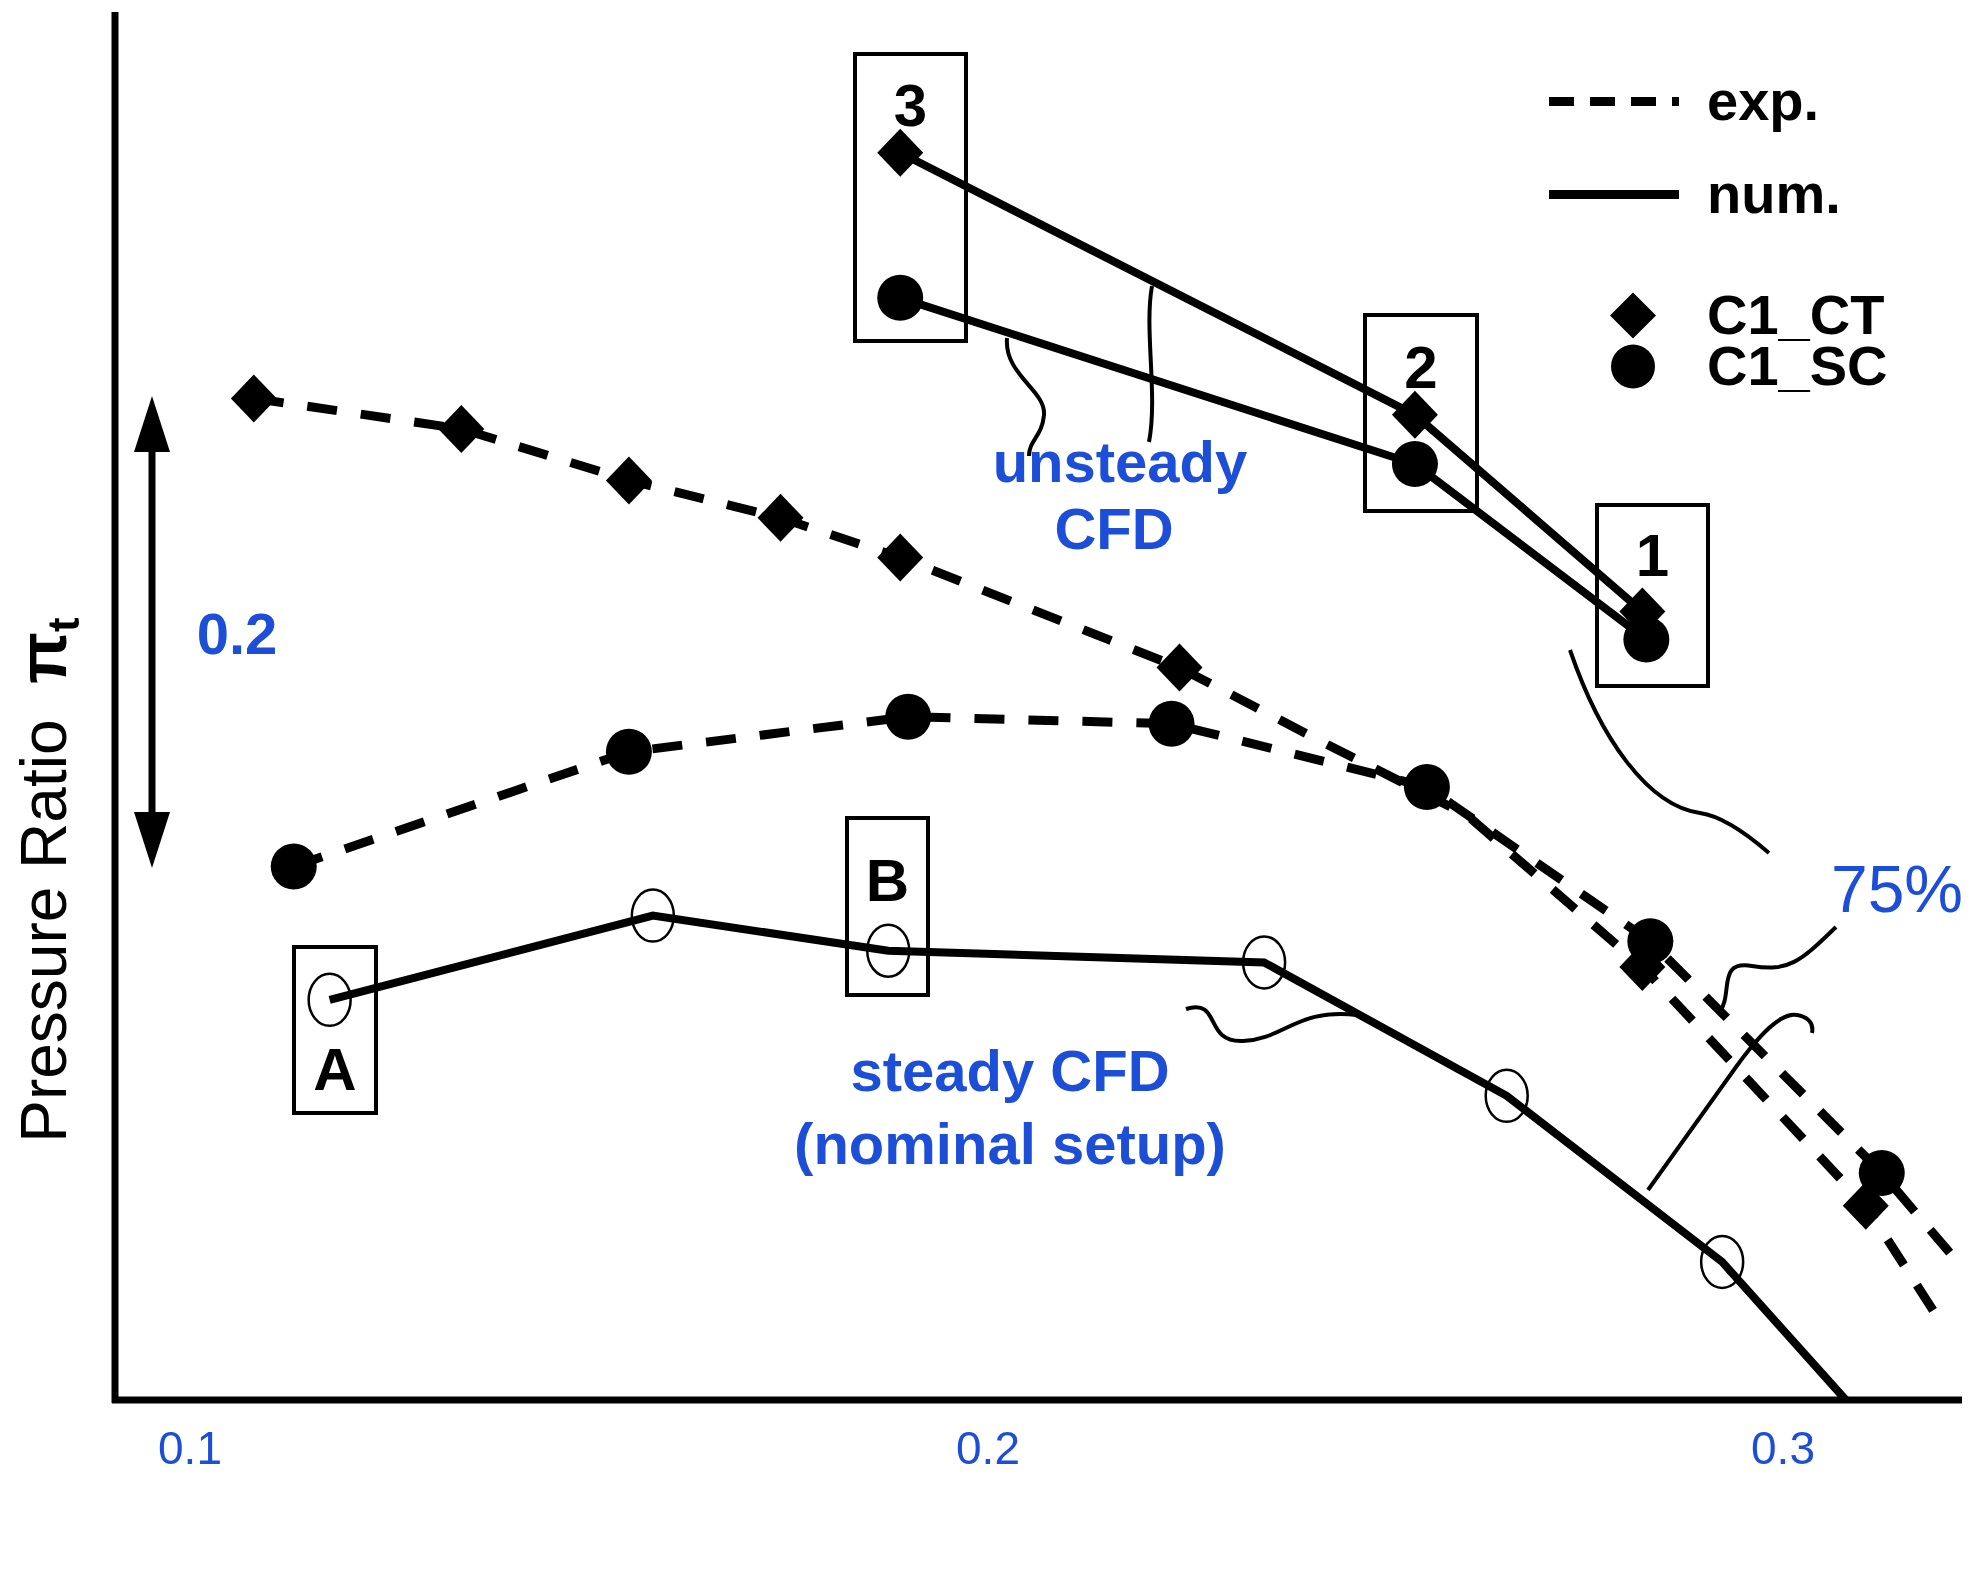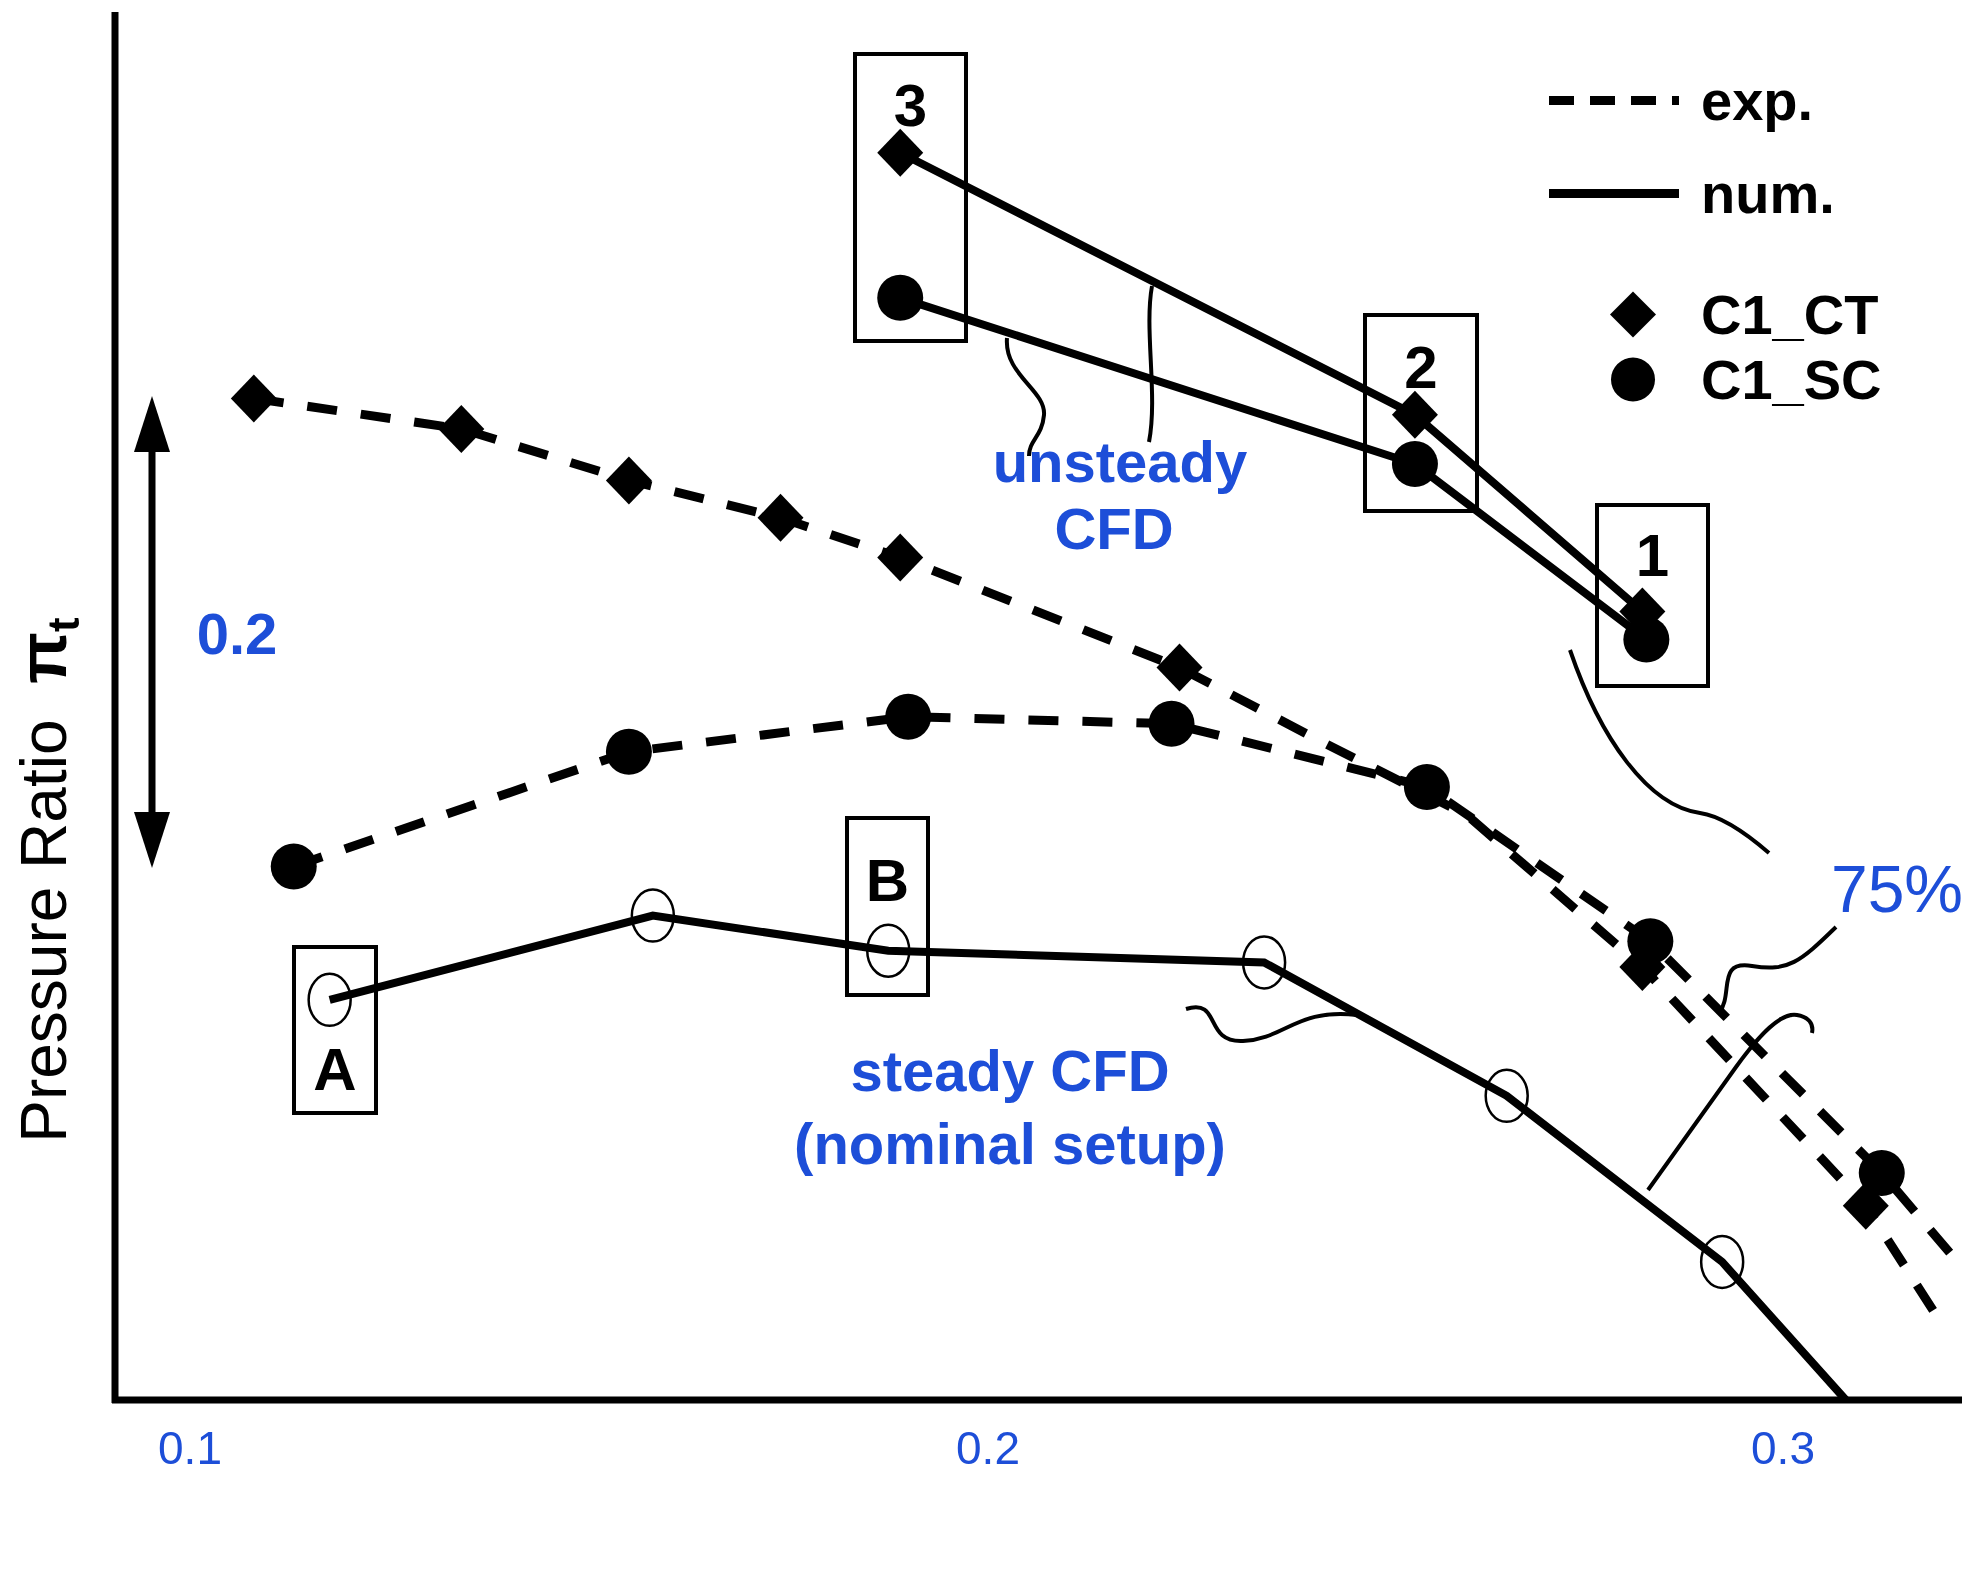--- a/index.html
+++ b/index.html
@@ -12,21 +12,21 @@
   .y-title{position:absolute;left:46px;top:880px;transform:translate(-50%,-50%) rotate(-90deg);
            white-space:nowrap;font-size:64px;font-weight:400;}
   .y-sym{font-weight:700;font-size:68px;}
   .y-sub{font-weight:700;font-size:44px;}
   .scale-lbl{font-size:58px;font-weight:700;}
   .ann{font-size:58px;font-weight:700;text-align:center;}
   .pct{font-size:66px;font-weight:400;margin-left:41px;}
   .opbox{position:absolute;border:4px solid #000;background:transparent;box-sizing:border-box;
          text-align:center;font-size:60px;font-weight:700;}
   .legend-row{position:absolute;left:1545px;transform:translateY(-50%);display:flex;
-              align-items:center;gap:18px;}
+              align-items:flex-end;gap:24px;}
   .legend-label{font-size:56px;font-weight:700;}
   .legend-sample{width:138px;height:62px;flex:0 0 auto;position:relative;}
   .legend-sample svg{position:static;}
 </style>
 </head>
 <body>
 
 <div class="stage">
 
   <svg id="plot-svg" width="1975" height="1575" viewBox="0 0 1975 1575">
@@ -118,21 +118,21 @@
     <span class="legend-label">num.</span>
   </div>
   <div class="legend-row" style="top:278px;margin-top:36px;">
     <span class="legend-sample">
       <svg width="138" height="62">
           <polygon points="88,8 111,31 88,54 65,31" fill="#000"></polygon>
         </svg>
     </span>
     <span class="legend-label">C1_CT</span>
   </div>
-  <div class="legend-row" style="top:379px;">
+  <div class="legend-row" style="top:365px;">
     <span class="legend-sample">
       <svg width="138" height="62">
           <circle cx="88" cy="31" r="22" fill="#000"></circle>
         </svg>
     </span>
     <span class="legend-label">C1_SC</span>
   </div>
 
   <div class="lbl tick" style="left:190px;top:1448px;">0.1</div>
   <div class="lbl tick" style="left:988px;top:1448px;">0.2</div>

